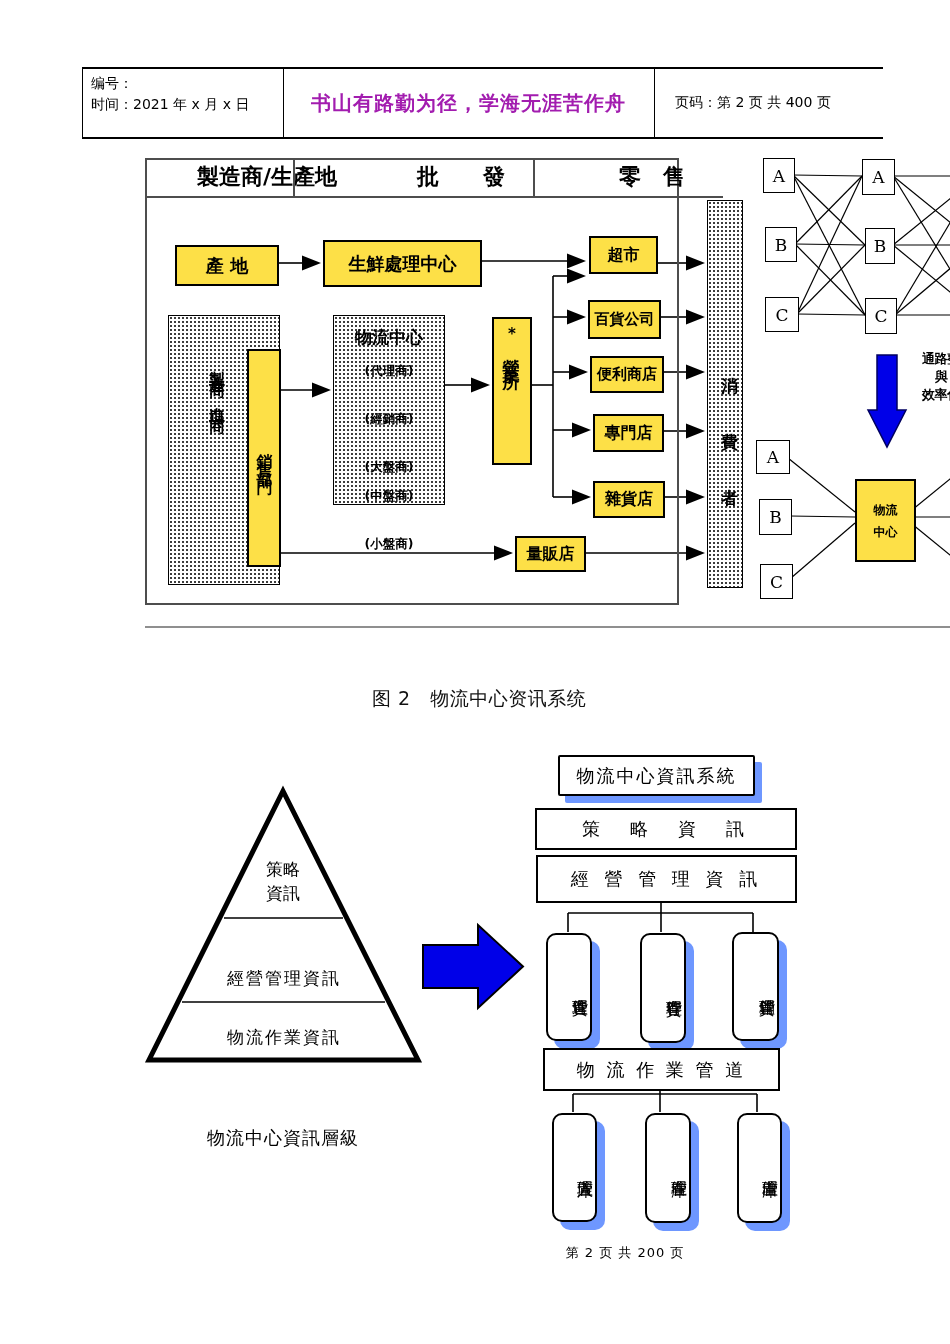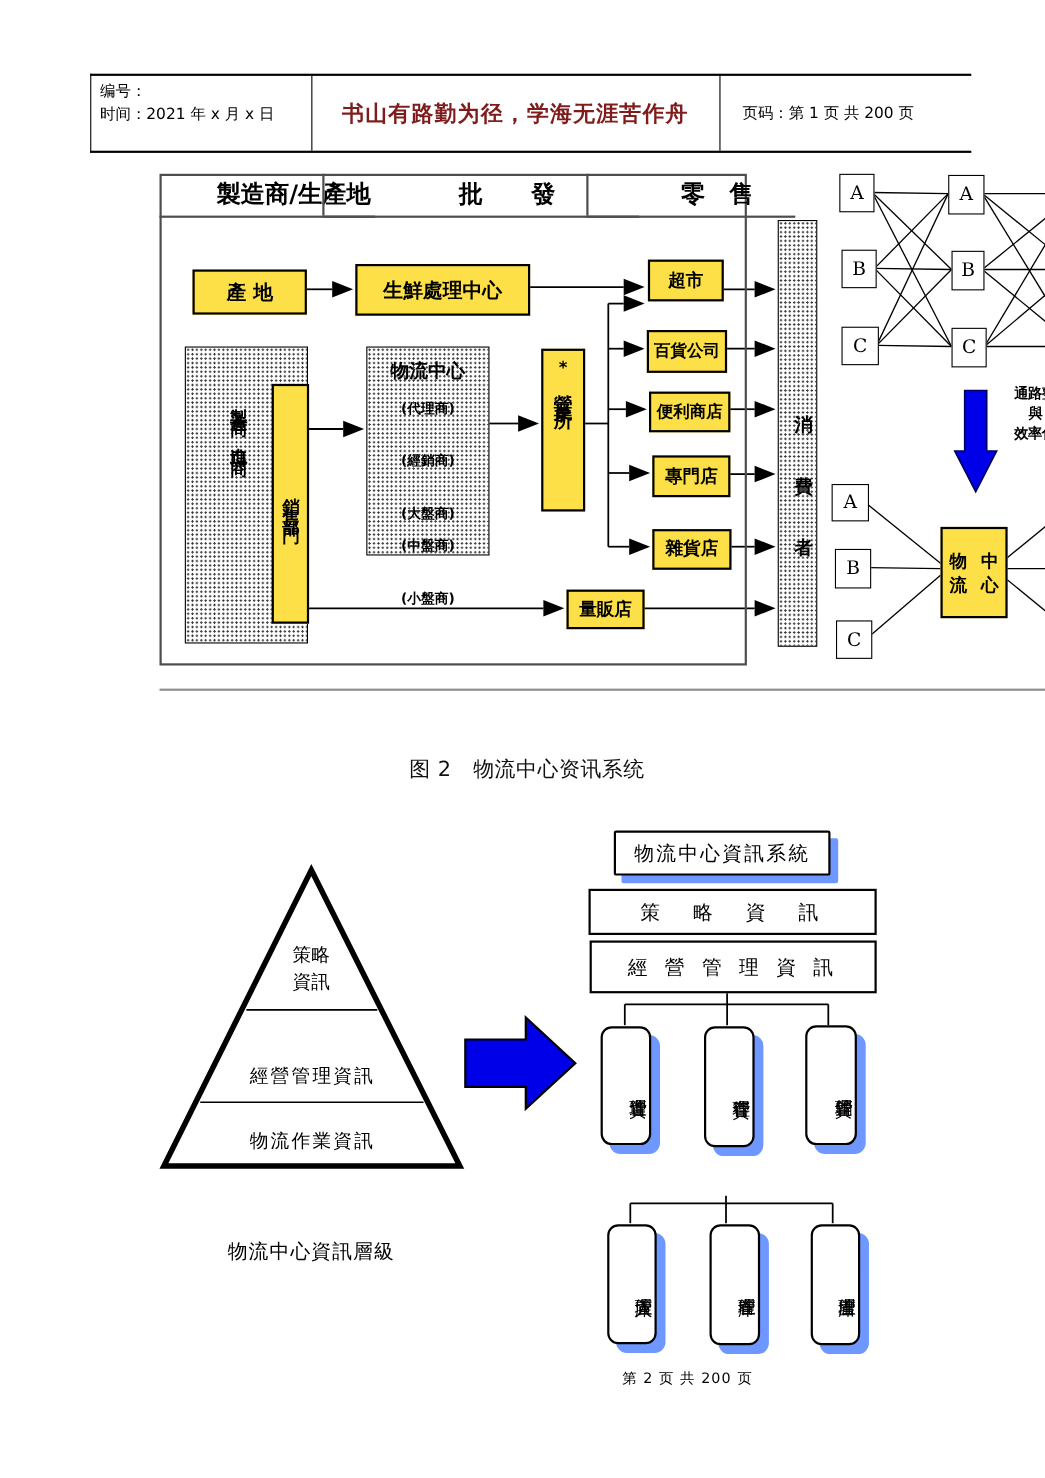--- a/index.html
+++ b/index.html
@@ -6,21 +6,21 @@
   #page{position:relative;width:950px;height:1344px;background:#fff;overflow:hidden;
         font-family:"DejaVu Sans",sans-serif;color:#000;}
   .abs{position:absolute;}
   svg.layer{position:absolute;left:0;top:0;width:950px;height:1344px;pointer-events:none;}
 
   
   #hdr{left:82px;top:67px;width:788px;height:68px;border-top:2px solid #000;border-bottom:2px solid #000;border-left:1px solid #000;padding-left:12px;}
   .hdr-sep{position:absolute;top:0;width:1px;height:68px;background:#000;}
   .hdr-left{position:absolute;left:8px;top:4px;font-size:14px;line-height:21px;}
   .hdr-motto{position:absolute;left:200px;top:0;width:371px;height:68px;display:flex;align-items:center;justify-content:center;
-             color:#7f1d1d;font-size:20px;font-weight:bold;letter-spacing:1px;}
+             color:#a21caf;font-size:20px;font-weight:bold;letter-spacing:1px;}
   .hdr-page{position:absolute;left:583px;top:0;width:205px;height:68px;display:flex;align-items:center;padding-left:9px;font-size:14px;}
 
   
   #frame{left:145px;top:158px;width:530px;height:443px;border:2px solid #4d4d4d;}
   .colhead{position:absolute;top:158px;height:38px;display:flex;align-items:center;justify-content:center;
            font-weight:bold;font-size:22px;border-bottom:2px solid #4d4d4d;padding-left:48px;}
   .vline{position:absolute;width:2px;background:#4d4d4d;}
   .fb{position:absolute;border:2px solid #000;background:#fde047;display:flex;align-items:center;justify-content:center;
       font-weight:bold;text-align:center;}
   .dotted{background-color:#fff;background-image:radial-gradient(#3c3c3c 1px, transparent 1.15px);background-size:4px 4px;}
@@ -55,21 +55,21 @@
 <div id="page">
 
   <div id="hdr" class="abs">
     <div class="hdr-sep" style="left:200px;"></div>
     <div class="hdr-sep" style="left:571px;"></div>
     <div class="hdr-left">
       <div>编号：</div>
       <div>时间：2021 年 x 月 x 日</div>
     </div>
     <div class="hdr-motto">书山有路勤为径，学海无涯苦作舟</div>
-    <div class="hdr-page">页码：第 1 页  共 200 页</div>
+    <div class="hdr-page">页码：第 2 页  共 400 页</div>
   </div>
 
   <svg class="layer" viewBox="0 0 950 1344">
     <g stroke="#000" stroke-width="1.6">
       <line x1="275" y1="263" x2="302" y2="263"></line>
       <line x1="478" y1="261" x2="567" y2="261"></line>
       <line x1="278" y1="390" x2="312" y2="390"></line>
       <line x1="443" y1="385" x2="471" y2="385"></line>
       <line x1="528" y1="385" x2="553" y2="385"></line>
       <line x1="553" y1="276" x2="553" y2="497"></line>
@@ -201,21 +201,21 @@
 
   <div class="note">
     <div>通路整</div>
     <div class="ind">與</div>
     <div>效率化</div>
   </div>
 
   <div class="nbox" style="left:756px;top:440px;width:32px;height:32px;">A</div>
   <div class="nbox" style="left:759px;top:499px;width:31px;height:34px;">B</div>
   <div class="nbox" style="left:760px;top:564px;width:31px;height:33px;">C</div>
-  <div class="fb" style="left:855px;top:479px;width:57px;height:79px;flex-direction:row;font-size:16px;line-height:22px;">
+  <div class="fb" style="left:855px;top:479px;width:57px;height:79px;flex-direction:column;font-size:12px;line-height:22px;">
     <span>物流</span>
     <span>中心</span>
   </div>
 
   <div id="divider" class="abs"></div>
 
   <div id="fig-caption" class="abs">图 2　物流中心资讯系统</div>
 
   <div class="pyr-label" style="left:233px;top:857px;width:100px;line-height:24px;">
     <div>策略</div>
@@ -226,20 +226,21 @@
   <div class="pyr-label" style="left:183px;top:1126px;width:200px;font-size:18px;letter-spacing:1px;">物流中心資訊層級</div>
 
   <div class="hbox hshadow round" style="left:558px;top:755px;width:193px;height:37px;letter-spacing:2px;">物流中心資訊系統</div>
   <div class="hbox" style="left:535px;top:808px;width:258px;height:38px;letter-spacing:6px;">策　略　資　訊</div>
   <div class="hbox" style="left:536px;top:855px;width:257px;height:44px;letter-spacing:5px;">經 營 管 理 資 訊</div>
 
   <div class="hbox vchild vtext" style="left:546px;top:933px;width:42px;height:90px;">進貨管理</div>
   <div class="hbox vchild vtext" style="left:640px;top:933px;width:42px;height:92px;">存貨管理</div>
   <div class="hbox vchild vtext" style="left:732px;top:932px;width:43px;height:91px;">銷貨管理</div>
 
+  <div class="hbox" style="left:543px;top:1048px;width:233px;height:39px;letter-spacing:3px;">物 流 作 業 管 道</div>
 
   <div class="hbox vchild vtext" style="left:552px;top:1113px;width:41px;height:91px;">入庫管理</div>
   <div class="hbox vchild vtext" style="left:645px;top:1113px;width:42px;height:92px;">在庫管理</div>
   <div class="hbox vchild vtext" style="left:737px;top:1113px;width:41px;height:92px;">出庫管理</div>
 
   <div id="footer" class="abs">第 2 页 共 200 页</div>
 
 </div>
 
 </body></html>

